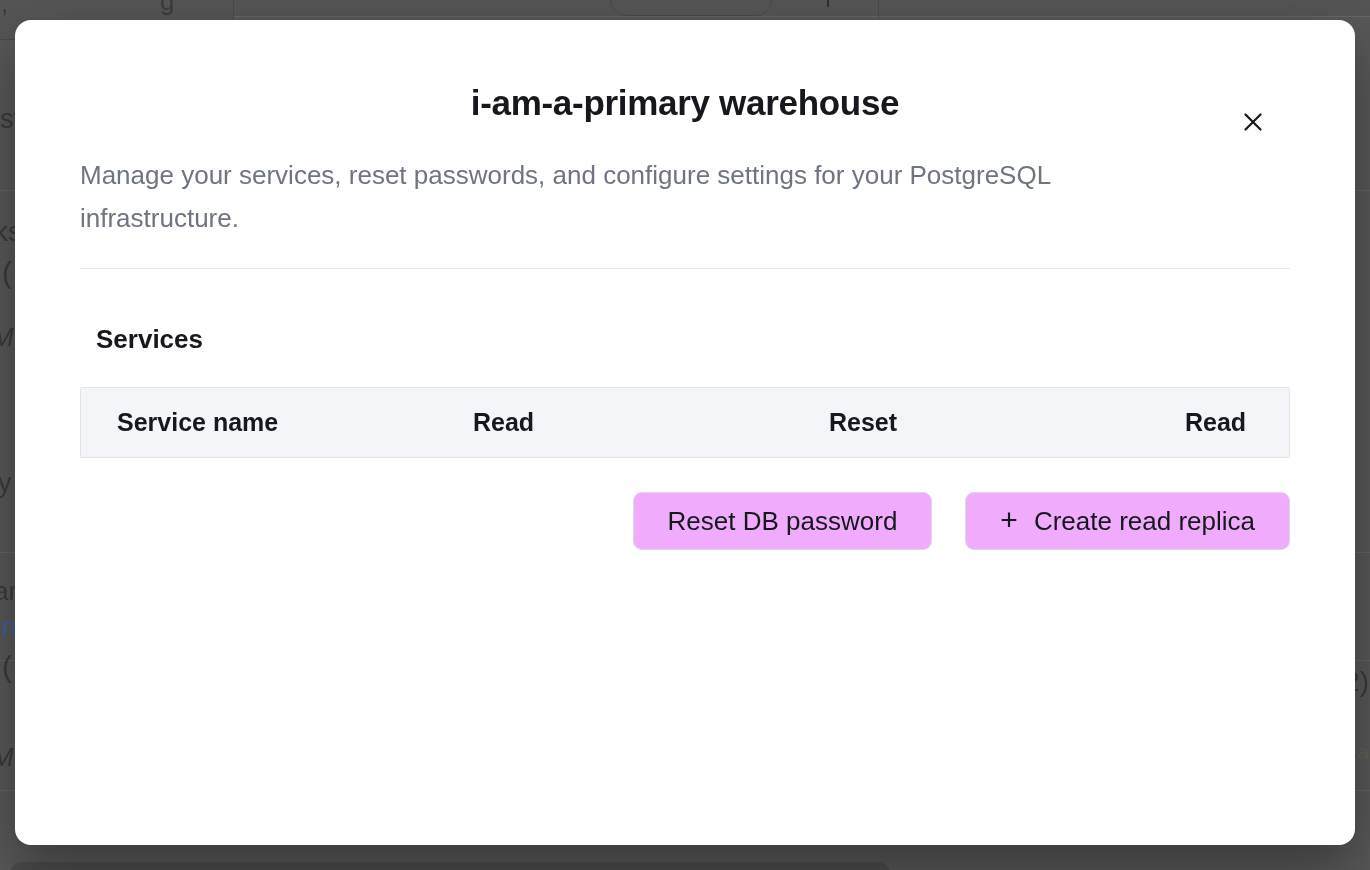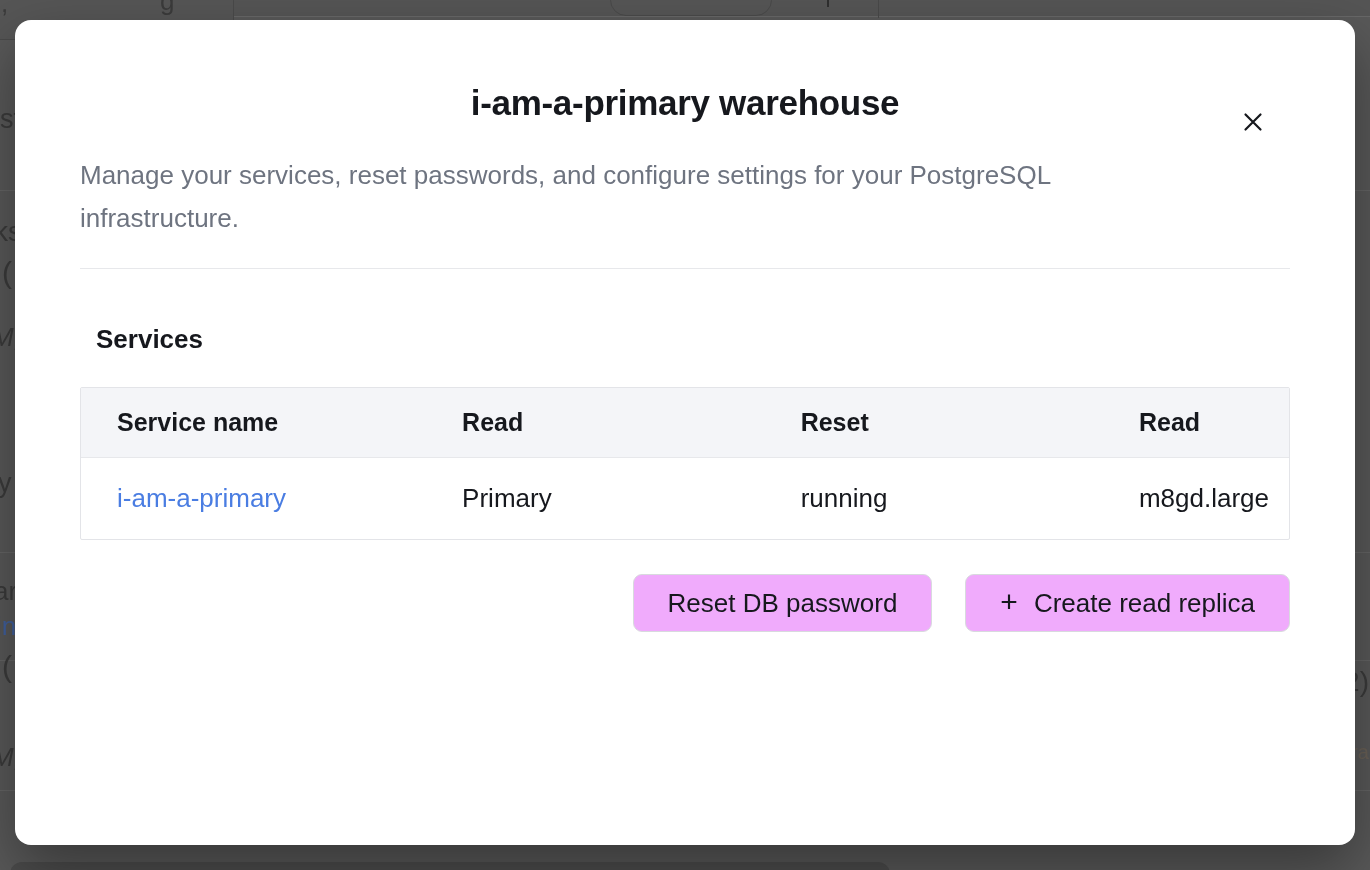--- a/index.html
+++ b/index.html
@@ -249,26 +249,20 @@
     <table class="services">
       <thead>
         <tr>
           <th>Service name</th>
           <th>Read</th>
           <th>Reset</th>
           <th>Read</th>
         </tr>
       </thead>
       <tbody>
-        <tr>
-          <td><a class="svc-link">i-am-a-primary</a></td>
-          <td>Primary</td>
-          <td>running</td>
-          <td>m8gd.large</td>
-        </tr>
       </tbody>
     </table>
   </div>
 
   <div class="modal-footer">
     <button class="footer-btn">
       <span>Reset DB password</span>
     </button>
     <button class="footer-btn">
       <span class="plus-glyph">+</span>

